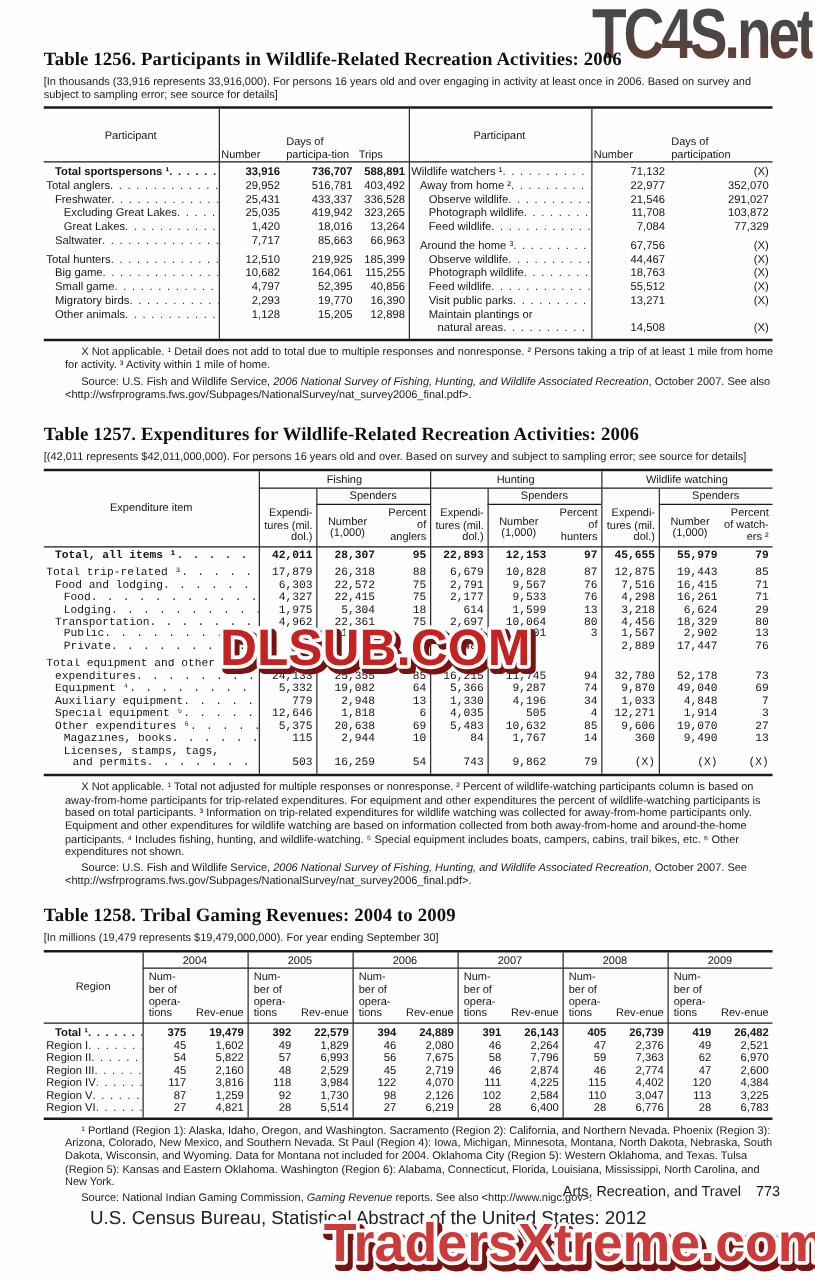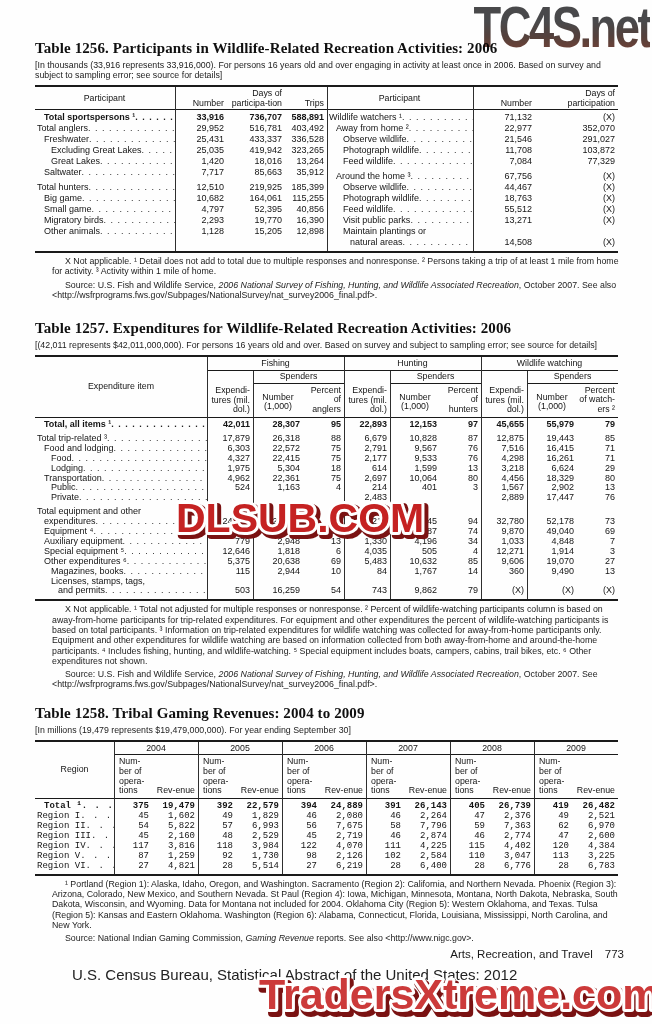--- a/index.html
+++ b/index.html
@@ -29,21 +29,21 @@
   .lab .ldr{flex:1;overflow:hidden;color:#222;}
   .lab .ldr::before{content:" . . . . . . . . . . . . . . . . . . . . . . . . . . . . . . . . . . . . . . . .";letter-spacing:1px;}
   .labfull{width:100% !important;}
   .ind0{padding-left:2px;}.ind1{padding-left:9px;}.ind2{padding-left:16px;}.ind3{padding-left:23px;}
   .cell{text-align:right;padding-right:3px;flex:none;}
 
   
   .t56h{display:flex;align-items:flex-end;}
   .t56h .hc{padding:2px 3px 1px 2px;}
   .hcenter{align-self:center;text-align:center;}
-  .hright{text-align:right;}
+  .hright{margin-top:20px;}
   .w140{width:140px;}.w52{width:52px;}.w58{width:58px;}.w42{width:42px;}
   .w146{width:146px;}.w62{width:62px;}.w83{width:83px;}
   .t56body{display:flex;padding:2px 0 3px;}
   .t56L{width:292px;}
   .t56R{width:291px;}
   .t56L .lab{width:140px;}
   .t56L .c0{width:52px;}.t56L .c1{width:58px;}.t56L .c2{width:42px;}
   .t56R .lab{width:146px;}
   .t56R .c0{width:62px;}.t56R .c1{width:83px;}
 
@@ -53,36 +53,36 @@
   .t57g{width:137px;}
   .gname{text-align:center;border-bottom:1px solid #1a1a1a;padding:2px 0 1px;}
   .grow{display:flex;}
   .gexp{width:46px;display:flex;align-items:flex-end;justify-content:flex-end;text-align:right;padding:0 3px 2px 0;height:46px;}
   .gsp{width:91px;}
   .spl{text-align:center;border-bottom:1px solid #1a1a1a;padding:1px 0;}
   .spcols{display:flex;}
   .gnum{width:50px;text-align:center;padding-top:9px;}
   .gpct{width:41px;text-align:right;padding:2px 3px 0 0;}
   .t57b{padding:2px 0 3px;}
-  .t57b .trow{line-height:9.9px;}
+  .t57b .trow{line-height:9.9px;font-family:Liberation Mono, monospace;}
   .t57b .lab{width:172px;}
   .t57b .c0,.t57b .c3,.t57b .c6{width:46px;}
   .t57b .c1,.t57b .c4,.t57b .c7{width:50px;}
   .t57b .c2,.t57b .c5,.t57b .c8{width:41px;}
 
   
   .t58h{display:flex;align-items:stretch;}
   .h-region{width:79px;display:flex;align-items:center;justify-content:center;}
   .t58g{width:84px;}
   .yname{text-align:center;border-bottom:1px solid #1a1a1a;padding:2px 0 1px;}
   .ycols{display:flex;align-items:flex-end;}
   .yops{width:38px;text-align:left;padding:2px 0 2px 5px;}
   .yrev{width:46px;text-align:right;padding:0 3px 2px 0;}
   .t58b{padding:2px 0 3px;}
-  .t58b .trow{line-height:10px;font-family:Liberation Mono, monospace;}
+  .t58b .trow{line-height:10px;}
   .t58b .lab{width:79px;}
   .t58b .c0,.t58b .c2,.t58b .c4,.t58b .c6,.t58b .c8,.t58b .c10{width:38px;}
   .t58b .c1,.t58b .c3,.t58b .c5,.t58b .c7,.t58b .c9,.t58b .c11{width:46px;}
 
   
   .sp-title1{margin-top:40px;}
   .sp-title2{margin-top:20px;}
   .sp-title3{margin-top:15px;}
 
   
@@ -171,21 +171,21 @@
               <div class="cell c1">18,016</div>
               <div class="cell c2">13,264</div>
             </div>
             <div class="trow">
               <div class="lab ind1">
                 <span class="lt">Saltwater</span>
                 <span class="ldr"></span>
               </div>
               <div class="cell c0">7,717</div>
               <div class="cell c1">85,663</div>
-              <div class="cell c2">35,912</div>
+              <div class="cell c2">66,963</div>
             </div>
             <div class="trow gap">
               <div class="lab ind0">
                 <span class="lt">Total hunters</span>
                 <span class="ldr"></span>
               </div>
               <div class="cell c0">12,510</div>
               <div class="cell c1">219,925</div>
               <div class="cell c2">185,399</div>
             </div>

